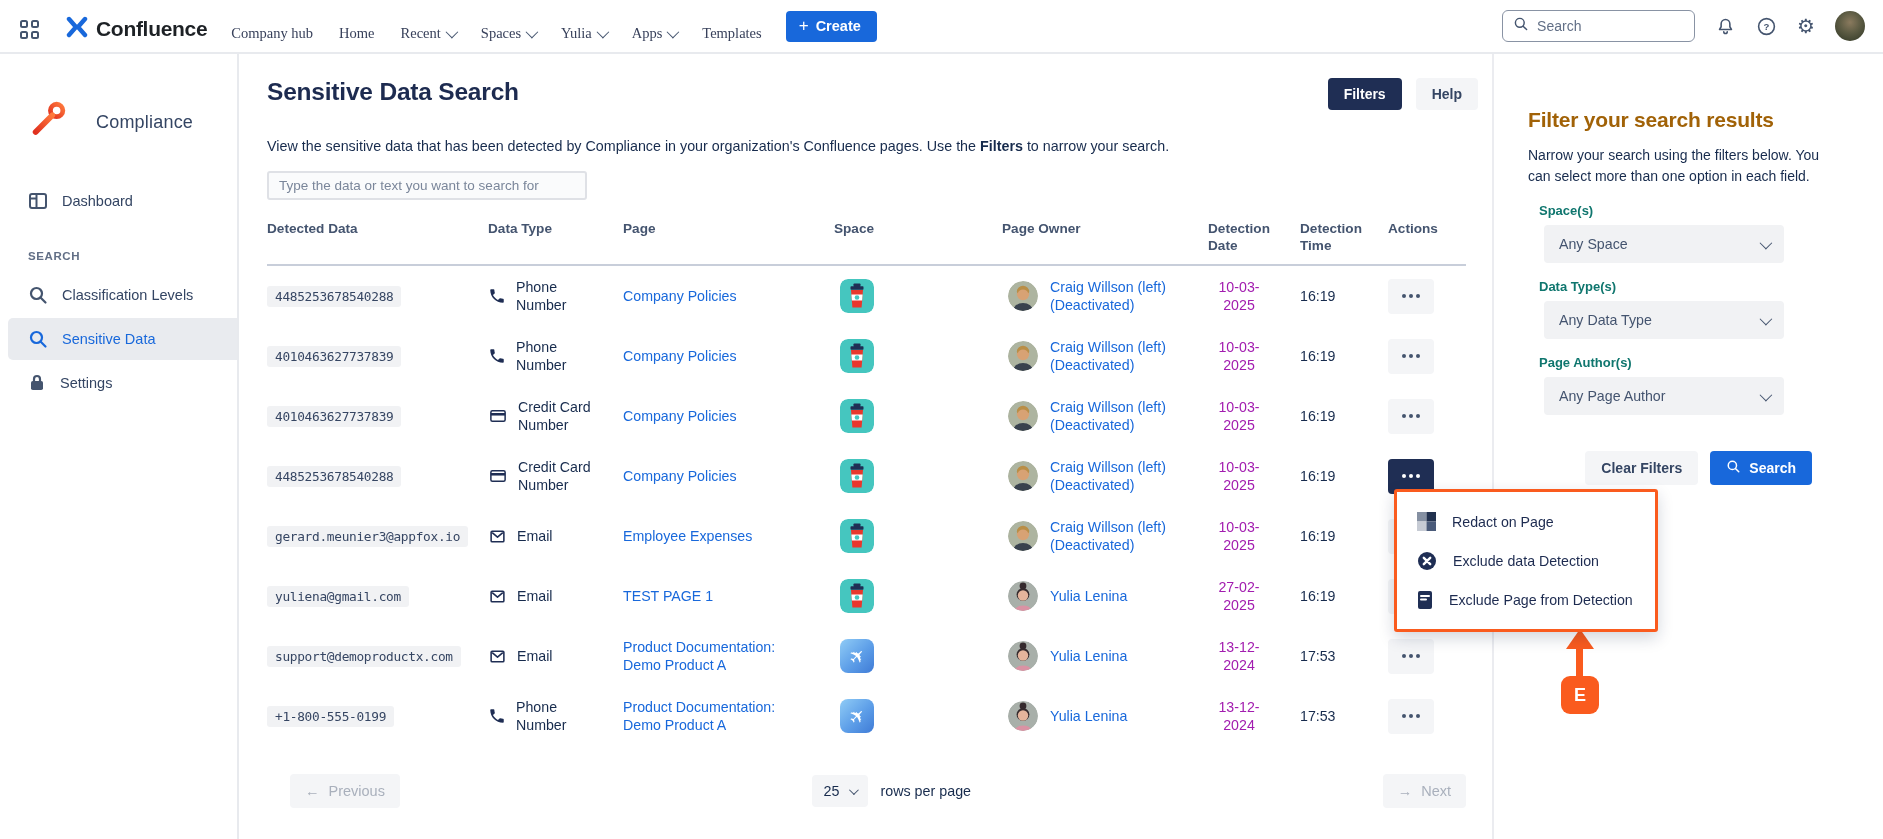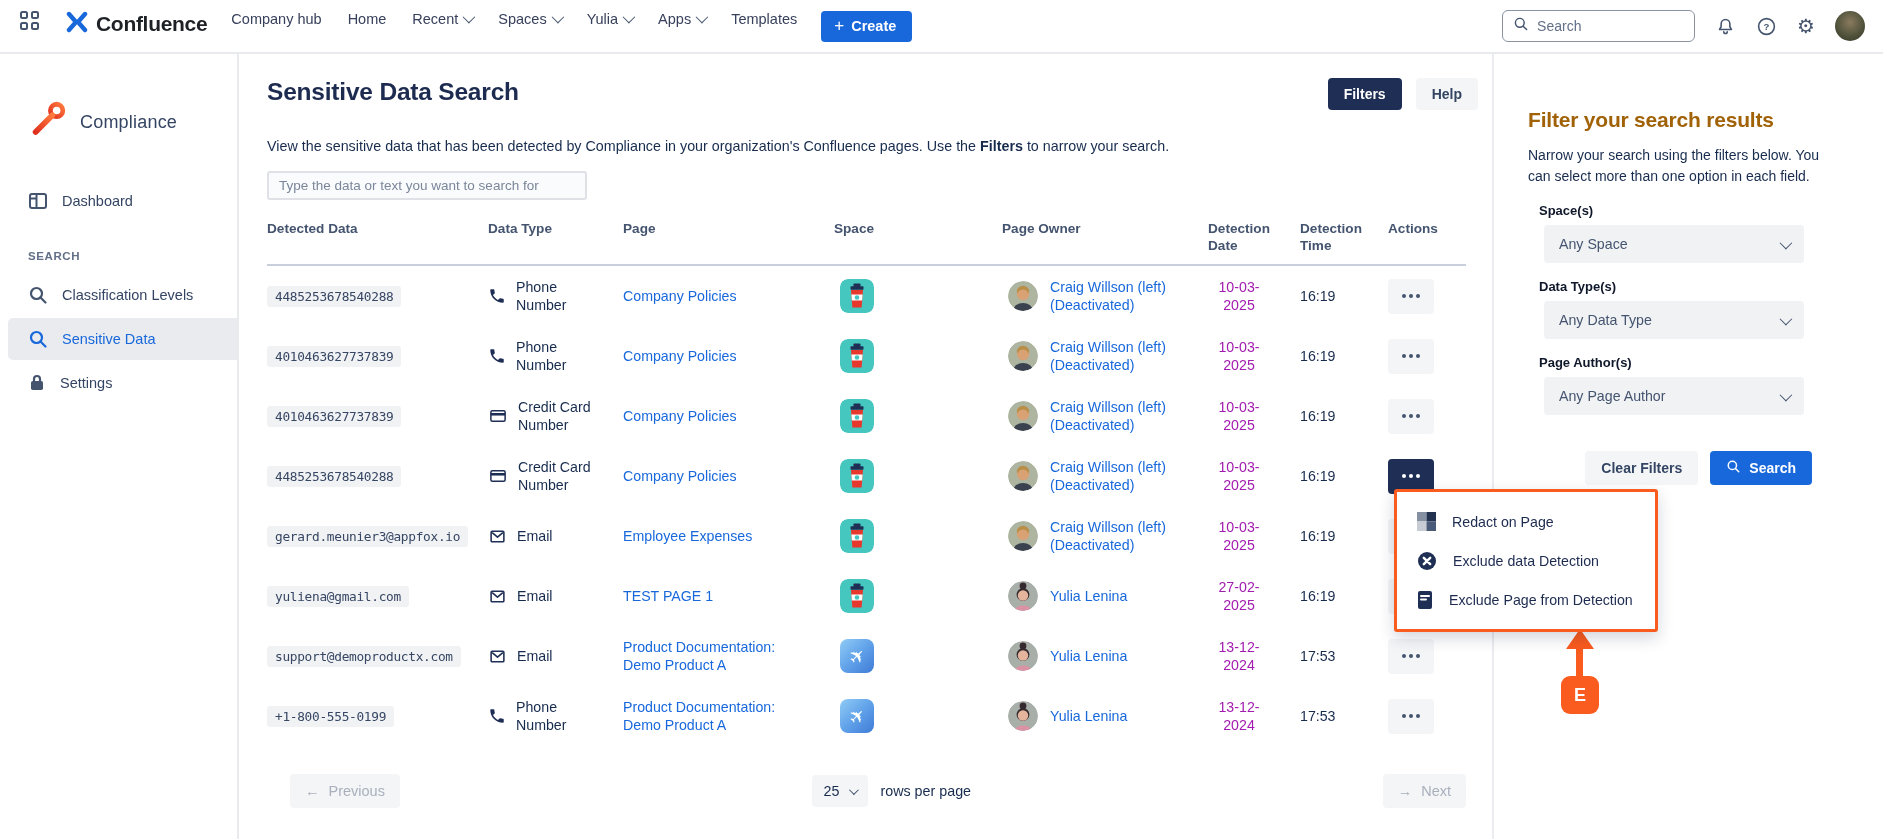--- a/index.html
+++ b/index.html
@@ -3,45 +3,45 @@
 <meta charset="utf-8">
 <style>
   * { margin:0; padding:0; box-sizing:border-box; }
   html,body { width:1883px; height:839px; overflow:hidden; background:#fff;
     font-family:"Liberation Sans","DejaVu Sans",sans-serif; color:#172B4D; }
   #app { position:relative; width:1883px; height:839px; }
 
   
   .topnav { position:absolute; top:0; left:0; right:0; height:54px; background:#fff;
     border-bottom:2px solid #E8EAEE; display:flex; align-items:center; padding:0 18px 0 20px; }
-  .topnav-left { display:flex; align-items:flex-start; gap:24px; flex:1; }
+  .topnav-left { display:flex; align-items:flex-end; gap:24px; flex:1; }
   .grid-btn { width:22px; height:22px; display:grid; grid-template-columns:8px 8px; grid-template-rows:8px 8px; gap:3px; cursor:pointer; }
   .grid-btn i { border:2px solid #44546E; border-radius:2.5px; display:block; }
   .brand { display:flex; align-items:center; gap:8px; cursor:pointer; }
   .brand-text { font-size:21px; font-weight:700; color:#1D2125; letter-spacing:-0.3px; }
-  .nav-item { display:flex; align-items:center; gap:5px; font-size:14.5px; color:#38415B; cursor:pointer; white-space:nowrap; }
+  .nav-item { display:flex; align-items:center; gap:5px; font-size:14.5px; color:#38415B; cursor:pointer; white-space:nowrap;font-family:Liberation Serif, serif; }
   .chev { width:9px; height:9px; border-right:1.8px solid #44546E; border-bottom:1.8px solid #44546E;
     transform:rotate(45deg) translateY(-2px); display:inline-block; }
   .create-btn { display:flex; align-items:center; gap:7px; background:#1868DB; color:#fff;
     font-size:14.5px; font-weight:600; border:none; border-radius:4px; padding:7px 16px 8px 13px; cursor:pointer; }
   .create-plus { font-size:17px; font-weight:400; line-height:12px; }
   .topnav-right { display:flex; align-items:center; gap:20px; }
   .global-search { display:flex; align-items:center; gap:8px; width:193px; height:32px;
     border:1.5px solid #8993A4; border-radius:6px; padding:0 10px; }
   .global-search input { border:none; outline:none; font-size:14px; width:130px; color:#172B4D;
     font-family:"Liberation Sans","DejaVu Sans",sans-serif; }
   .global-search input::placeholder { color:#626F86; }
   .nav-icon { color:#44546E; display:flex; align-items:center; cursor:pointer; }
   .gear-glyph { font-size:20px; line-height:20px; color:#44546E; }
   .avatar-top { width:30px; height:30px; border-radius:50%;
     background:radial-gradient(circle at 50% 38%, #8a7a5e 0%, #5c5b43 45%, #2e3524 100%); cursor:pointer; }
 
   
   .sidebar { position:absolute; top:54px; left:0; bottom:0; width:239px; background:#fff; border-right:2px solid #E8EAEE; }
-  .side-logo { display:flex; align-items:center; gap:10px; padding:44px 0 0 28px; }
+  .side-logo { display:flex; align-items:center; gap:26px; padding:44px 0 0 28px; }
   .side-logo-text { font-size:18px; color:#344563; letter-spacing:0.2px; }
   .side-items { margin-top:34px; }
   .side-item { display:flex; align-items:center; gap:14px; height:42px; padding-left:28px; margin:2px 0;
     font-size:14.5px; color:#344563; cursor:pointer; }
   .side-section { font-size:11.5px; font-weight:700; letter-spacing:0.6px; color:#626F86; padding:26px 0 10px 28px; }
   .side-item.active { background:#E9EBEF; color:#1868DB; border-radius:5px 0 0 5px; margin-left:8px; padding-left:20px; }
   .side-item.active svg { stroke:#1868DB; }
   .side-item svg { stroke:#344563; }
 
   
@@ -93,22 +93,22 @@
     padding:8px 12px; font-size:14.3px; color:#172B4D; cursor:pointer; }
   .pg-select .chev { width:7px; height:7px; }
   .pg-label { font-size:14.3px; color:#172B4D; }
 
   
   .fpanel { position:absolute; top:54px; left:1492px; right:0; bottom:0; background:#fff;
     border-left:2px solid #EBECF0; padding:54px 0 0 34px; }
   .fpanel h2 { font-size:21px; font-weight:700; color:#a16207; letter-spacing:-0.2px; }
   .fpanel .fdesc { margin-top:13px; width:310px; font-size:14px; color:#172B4D; line-height:21px; }
   .ffield { margin-top:16px; }
-  .ffield .flabel { font-size:13px; font-weight:700; color:#0f172a; margin:0 0 7px 11px; display:block; }
-  .fselect { margin-left:16px; width:260px; height:38px; background:#F1F2F4; border-radius:4px;
+  .ffield .flabel { font-size:13px; font-weight:700; color:#0f766e; margin:0 0 7px 11px; display:block; }
+  .fselect { margin-left:16px; width:240px; height:38px; background:#F1F2F4; border-radius:4px;
     display:flex; align-items:center; justify-content:space-between; padding:0 15px; cursor:pointer; }
   .fselect span { font-size:14.2px; color:#44546F; }
   .fbtns { margin-top:36px; width:284px; display:flex; justify-content:flex-end; gap:12px; }
   .btn-blue { background:#1868DB; color:#fff; display:flex; align-items:center; gap:8px; }
 
   
   .ctx-menu { position:absolute; left:1394px; top:489px; width:264px; background:#fff;
     border:3px solid #FA5B1E; border-radius:3px; padding:10px 0; z-index:50;
     box-shadow:0 6px 16px rgba(9,30,66,0.18); }
   .ctx-item { display:flex; align-items:center; gap:16px; height:39px; padding-left:20px;

